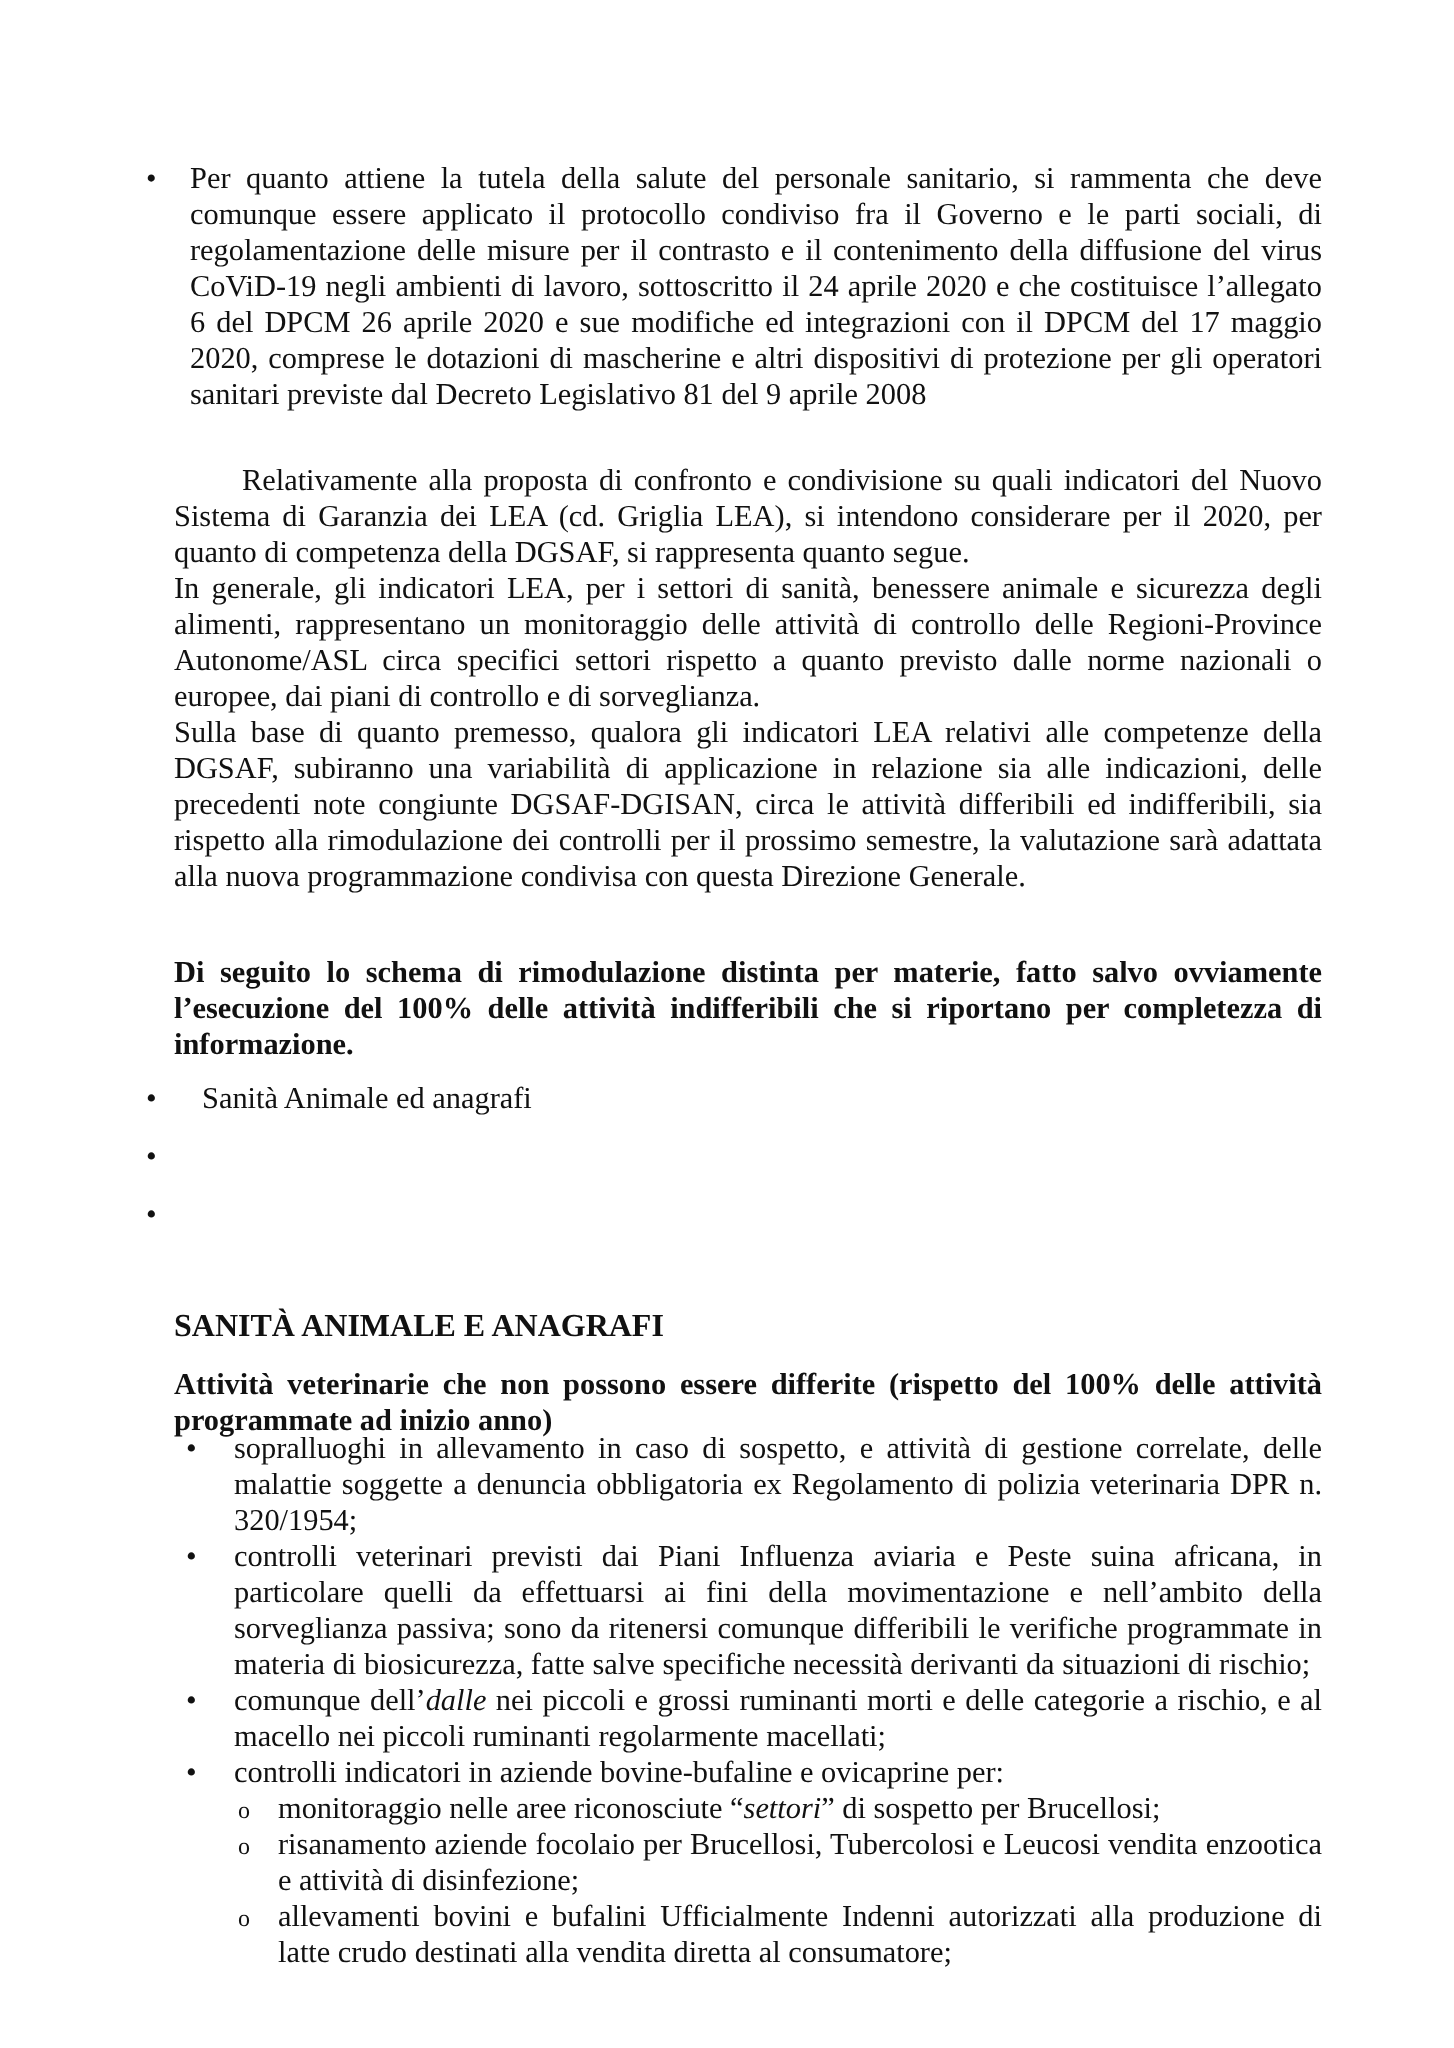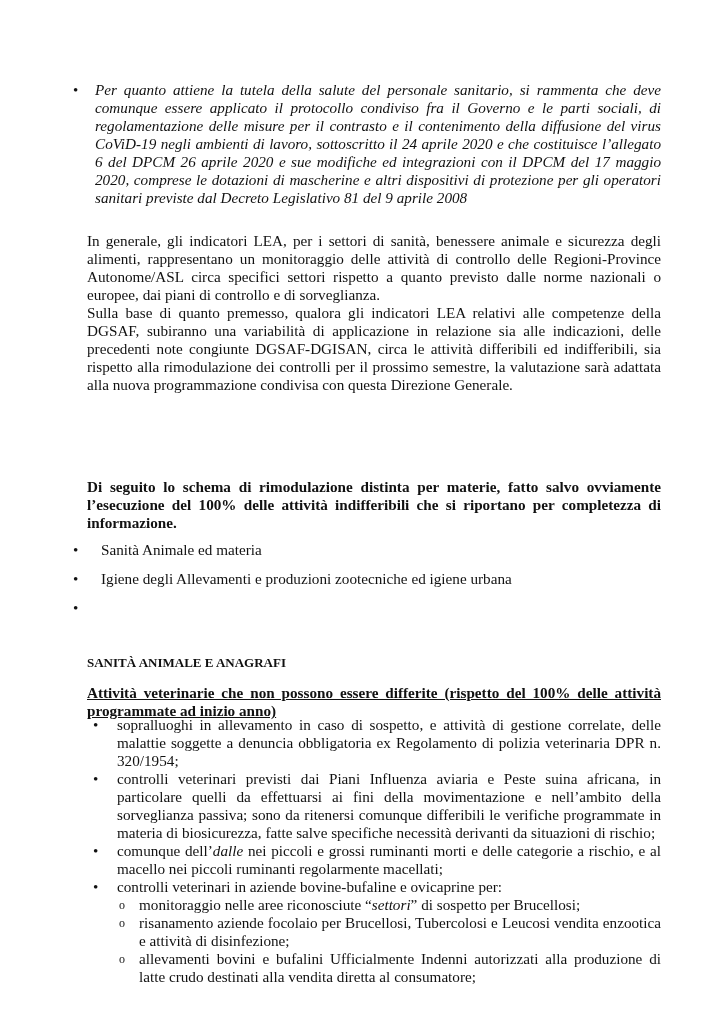--- a/index.html
+++ b/index.html
@@ -1,63 +1,63 @@
 <!DOCTYPE html>
 <html><head>
 <meta charset="utf-8">
 <style>
   html, body { margin: 0; padding: 0; background: #ffffff; }
   body { width: 727px; height: 1024px; overflow: hidden; position: relative;
          font-family: "Liberation Serif", "DejaVu Serif", serif; color: #111; }
   .page { position: absolute; left: 0; top: 0; width: 727px; height: 1024px; }
   .t { font-size: 15.2px; line-height: 18px; text-align: justify; }
   .blk { position: absolute; }
-  .b1 { left: 95px; top: 81px; width: 566px; font-style: italic; }
+  .b1 { left: 95px; top: 81px; width: 566px; }
   .b1-dot { position: absolute; left: 73px; top: 81px; font-size: 15px; line-height: 18px; }
   .p1 { left: 87px; top: 232px; width: 574px; }
   .p1 .indent { text-indent: 34px; }
   .bold { font-weight: bold; }
   .p2 { left: 87px; top: 478px; width: 574px; }
   .list1 { left: 73px; top: 541px; width: 580px; }
   .list1 .li { display: flex; margin-bottom: 11px; }
   .list1 .dot { width: 28px; flex: none; }
-  .h1 { left: 87px; top: 655px; width: 574px; font-size: 13px; font-weight: bold; }
-  .h2 { left: 87px; top: 684px; width: 574px; text-decoration: underline; }
+  .h1 { left: 87px; top: 655px; width: 574px; font-size: 16px; font-weight: bold; }
+  .h2 { left: 87px; top: 684px; width: 574px; }
   .list2 { left: 93px; top: 716px; width: 568px; }
   .list2 .li { display: flex; }
   .list2 .dot { width: 24px; flex: none; }
   .list2 .body { flex: 1; }
   .sub .li { display: flex; }
   .sub { margin-left: 26px; }
   .sub .dot { width: 20px; flex: none; font-size: 12px; }
   em { font-style: italic; }
 </style>
 </head>
 <body>
 
 <div class="page">
 
   <span class="blk b1-dot">•</span>
   <div class="blk t b1">Per quanto attiene la tutela della salute del personale sanitario,  si rammenta che deve comunque essere applicato il protocollo condiviso fra il Governo e le parti sociali, di regolamentazione delle misure per il contrasto e il contenimento della diffusione del virus CoViD-19 negli ambienti di lavoro, sottoscritto il 24 aprile 2020 e che costituisce l’allegato 6 del DPCM 26 aprile 2020 e  sue modifiche ed integrazioni con il DPCM del 17 maggio 2020, comprese le dotazioni di mascherine e altri dispositivi di protezione per gli operatori sanitari previste dal Decreto Legislativo 81 del 9 aprile 2008</div>
 
   <div class="blk t p1">
+    <div class="indent">Relativamente alla proposta di confronto e condivisione su quali indicatori del Nuovo Sistema di Garanzia dei LEA (cd. Griglia LEA), si intendono considerare per il 2020, per quanto di competenza della DGSAF, si rappresenta quanto segue.</div>
     <div>In generale, gli indicatori LEA, per i settori di sanità, benessere animale e sicurezza degli alimenti, rappresentano un monitoraggio delle attività di controllo delle Regioni-Province Autonome/ASL circa specifici settori rispetto a quanto previsto dalle norme nazionali o europee, dai piani di controllo e di sorveglianza.</div>
     <div>Sulla base di quanto premesso, qualora gli indicatori LEA relativi alle competenze della DGSAF, subiranno una variabilità di applicazione in relazione sia alle indicazioni, delle precedenti note congiunte DGSAF-DGISAN, circa le attività differibili ed indifferibili, sia rispetto alla rimodulazione dei controlli per il prossimo semestre, la valutazione sarà adattata alla nuova programmazione condivisa con questa Direzione Generale.</div>
   </div>
 
   <div class="blk t p2 bold">Di seguito lo schema di rimodulazione distinta per materie, fatto salvo ovviamente l’esecuzione del 100% delle attività indifferibili che si riportano per completezza di informazione.</div>
 
   <div class="blk t list1">
     <div class="li">
       <span class="dot">•</span>
-      <span>Sanità Animale ed materia</span>
+      <span>Sanità Animale ed anagrafi</span>
     </div>
     <div class="li">
       <span class="dot">•</span>
-      <span>Igiene degli Allevamenti e produzioni zootecniche ed igiene urbana</span>
     </div>
     <div class="li">
       <span class="dot">•</span>
     </div>
   </div>
 
   <div class="blk h1">SANITÀ ANIMALE E ANAGRAFI</div>
   <div class="blk t h2 bold">Attività veterinarie che non possono essere differite (rispetto del 100% delle attività programmate ad inizio anno)</div>
 
   <div class="blk t list2">
@@ -68,21 +68,21 @@
     <div class="li">
       <span class="dot">•</span>
       <span class="body">controlli veterinari previsti dai Piani Influenza aviaria e Peste suina africana, in particolare quelli da effettuarsi ai fini della movimentazione e nell’ambito della sorveglianza passiva; sono da ritenersi comunque differibili le verifiche programmate in materia di biosicurezza, fatte salve specifiche necessità derivanti da situazioni di rischio;</span>
     </div>
     <div class="li">
       <span class="dot">•</span>
       <span class="body"><span>comunque dell’</span><em>dalle</em><span> nei piccoli e grossi ruminanti morti e delle categorie a rischio, e al macello nei piccoli ruminanti regolarmente macellati;</span></span>
     </div>
     <div class="li">
       <span class="dot">•</span>
-      <span class="body">controlli veterinari in aziende bovine-bufaline e ovicaprine per:</span>
+      <span class="body">controlli indicatori in aziende bovine-bufaline e ovicaprine per:</span>
     </div>
     <div class="sub">
       <div class="li">
         <span class="dot">o</span>
         <span class="body"><span>monitoraggio nelle aree riconosciute “</span><em>settori</em><span>” di sospetto per Brucellosi;</span></span>
       </div>
       <div class="li">
         <span class="dot">o</span>
         <span class="body">risanamento aziende focolaio per Brucellosi, Tubercolosi e Leucosi vendita enzootica e attività di disinfezione;</span>
       </div>

